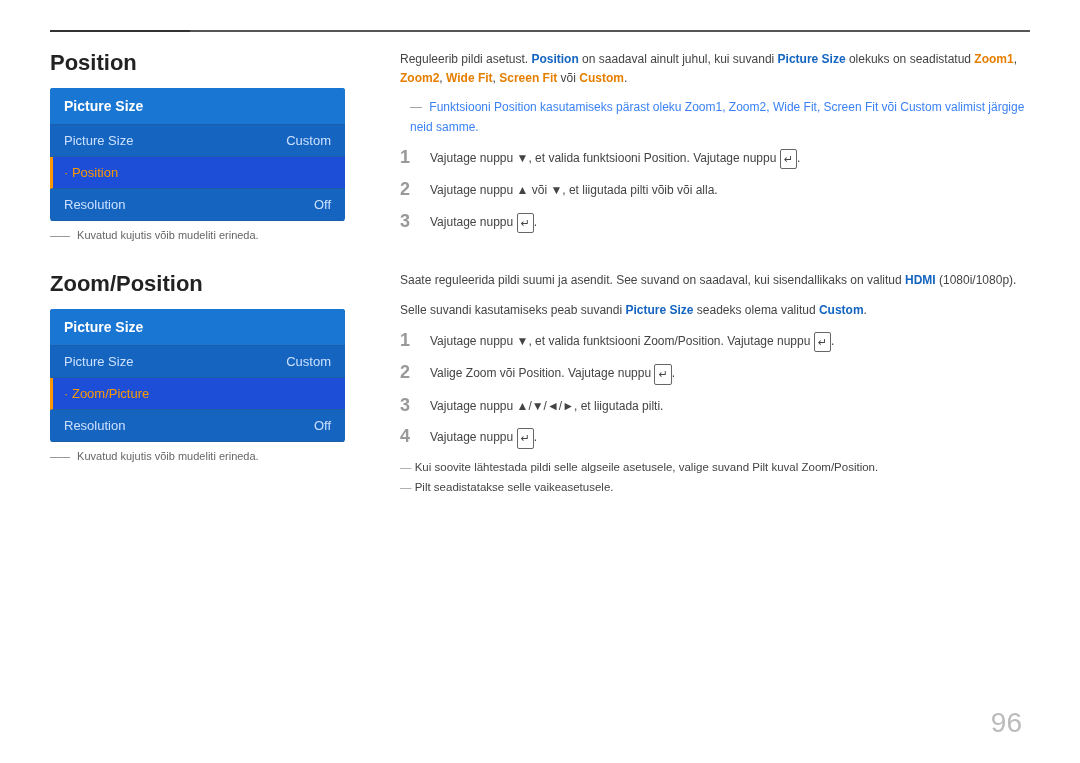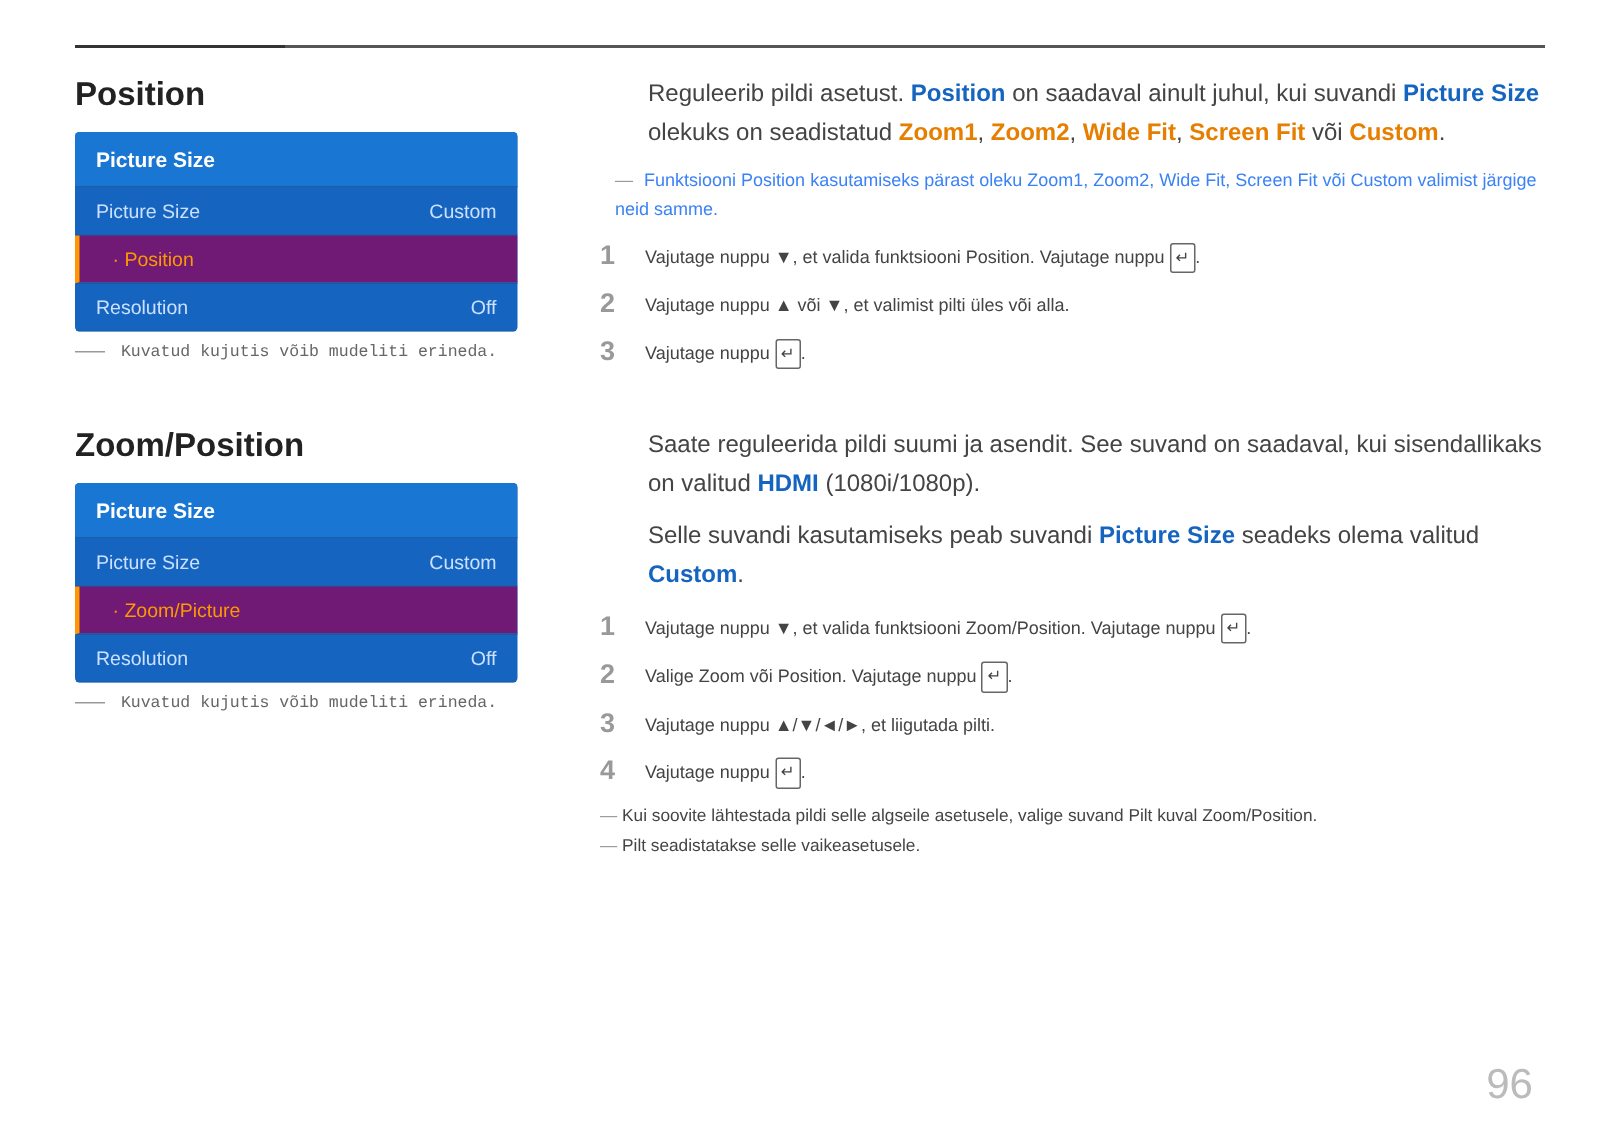--- a/index.html
+++ b/index.html
@@ -85,63 +85,61 @@
       display: flex;
       justify-content: space-between;
       align-items: center;
       padding: 8px 14px;
       color: #cce0ff;
       font-size: 13px;
       border-bottom: 1px solid #1a5fa8;
     }
 
     .panel-row.selected {
-      background: #701a75;
+      background: #1d4ed8;
       color: #fff;
       border-left: 3px solid #ff9800;
-      padding-left: 22px;
+      padding-left: 11px;
     }
 
     .panel-row-label {
       color: inherit;
     }
 
     .panel-row-label.orange {
       color: #ff9800;
       font-size: 13px;
     }
 
     .panel-row-value {
       color: #cce0ff;
       font-size: 13px;
     }
 
     .note-line {
       font-size: 11px;
       color: #666;
       margin-top: 8px;
-      font-family: Liberation Mono, monospace;
     }
 
     .note-dash {
       display: inline-block;
       width: 20px;
       height: 1px;
       background: #999;
       vertical-align: middle;
       margin-right: 4px;
     }
 
     
     .desc-text {
-      font-size: 16px;
+      font-size: 12px;
       color: #444;
       line-height: 1.6;
       margin-bottom: 10px;
-      margin-left: 32px;
     }
 
     .desc-text .bold { font-weight: bold; }
     .desc-text .orange { color: #e67e00; font-weight: bold; }
     .desc-text .blue-bold { color: #1565c0; font-weight: bold; }
 
     .instruction-note {
       font-size: 12px;
       color: #3b82f6;
       line-height: 1.6;
@@ -267,21 +265,21 @@
       <p class="instruction-note">
         Funktsiooni <span class="bold blue-bold">Position</span> kasutamiseks pärast oleku <span class="bold blue-bold">Zoom1</span>, <span class="bold blue-bold">Zoom2</span>, <span class="bold blue-bold">Wide Fit</span>, <span class="bold blue-bold">Screen Fit</span> või <span class="bold blue-bold">Custom</span> valimist järgige neid samme.
       </p>
       <ol class="numbered-steps">
         <li>
           <span class="step-num">1</span>
           <span class="step-text">Vajutage nuppu ▼, et valida funktsiooni <span class="bold blue-bold">Position</span>. Vajutage nuppu <span class="enter-icon">↵</span>.</span>
         </li>
         <li>
           <span class="step-num">2</span>
-          <span class="step-text">Vajutage nuppu ▲ või ▼, et valimist pilti üles või alla.</span>
+          <span class="step-text">Vajutage nuppu ▲ või ▼, et liigutada pilti võib või alla.</span>
         </li>
         <li>
           <span class="step-num">3</span>
           <span class="step-text">Vajutage nuppu <span class="enter-icon">↵</span>.</span>
         </li>
       </ol>
     </div>
   </div>
 
   <div class="section-gap"></div>

